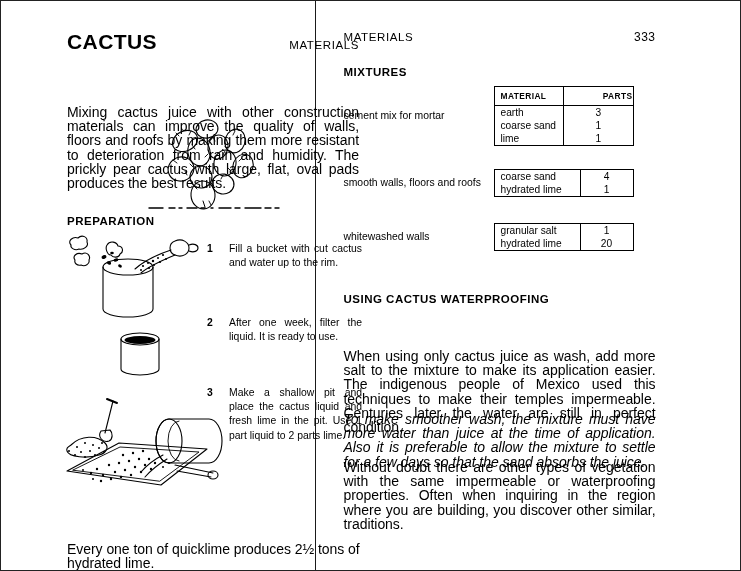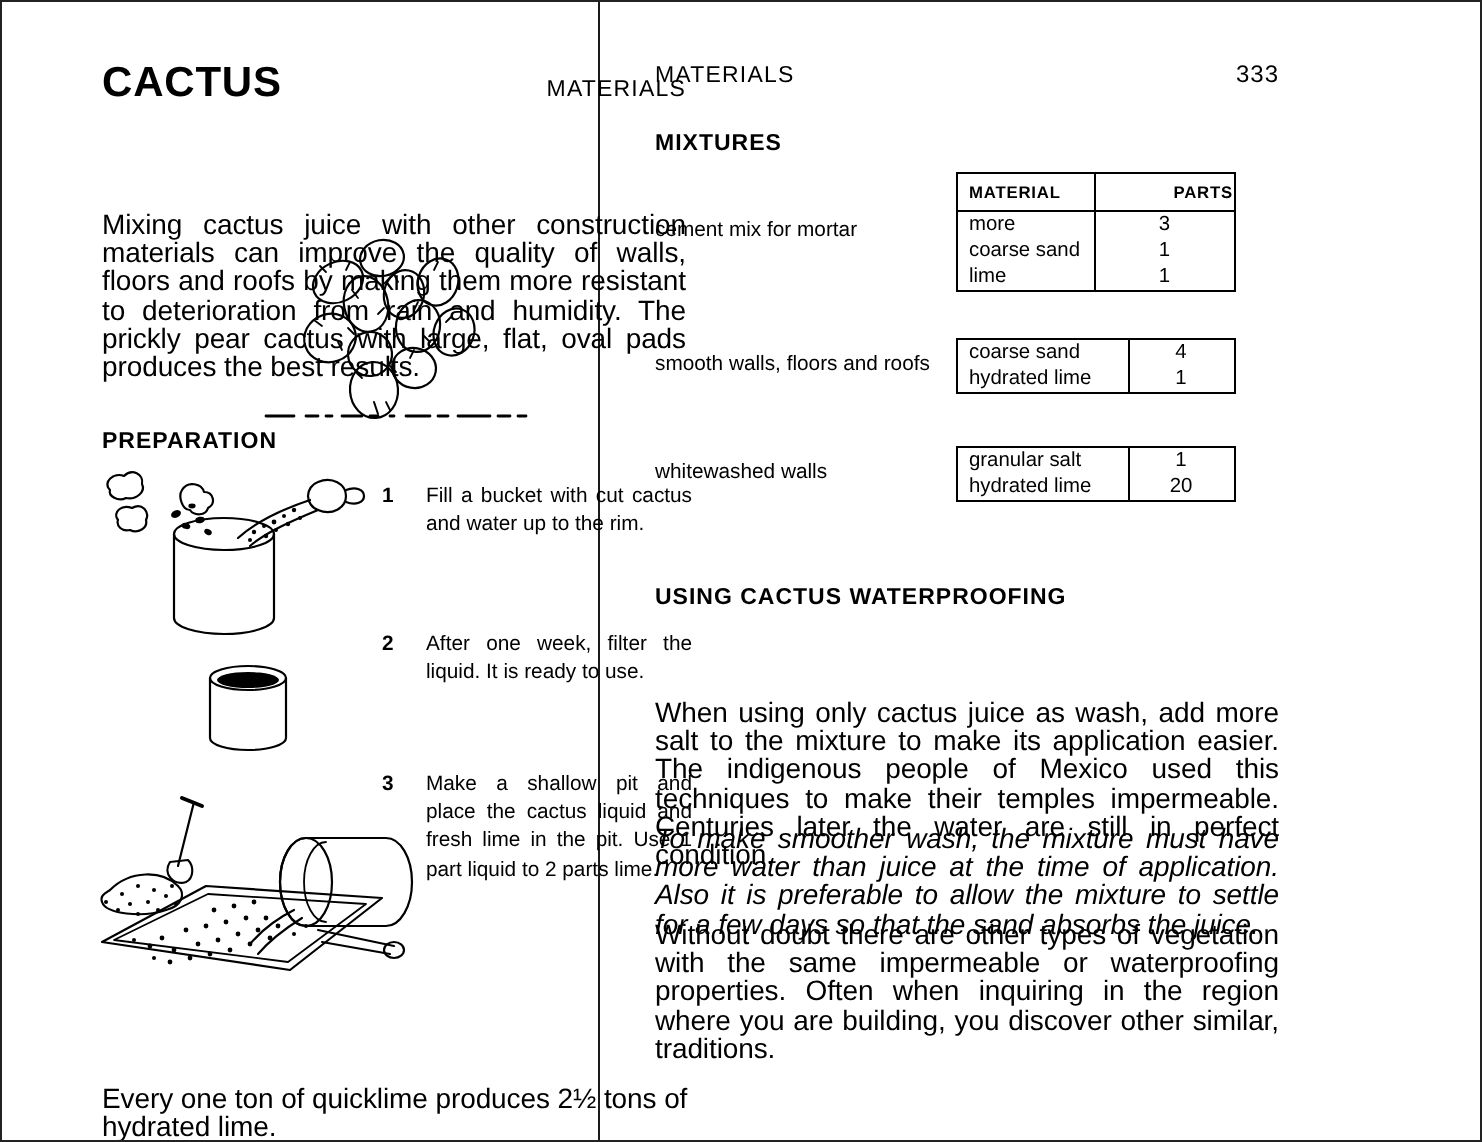--- a/index.html
+++ b/index.html
@@ -15,21 +15,21 @@
     position: relative;
     width: 741px;
     height: 571px;
     background: #ffffff;
     box-sizing: border-box;
     border: 1px solid #222222;
     overflow: hidden;
   }
   .spread {
     position: absolute;
-    top: 0; left: 0;
+    top: 0; left: 16px;
     width: 596px;
     height: 571px;
     display: flex;
   }
   .page-half {
     position: relative;
     box-sizing: border-box;
     height: 100%;
   }
   .page-left {
@@ -392,21 +392,21 @@
         <div class="mix-label">cement mix for mortar</div>
         <table class="mix-table">
           <thead>
             <tr>
               <th>MATERIAL</th>
               <th class="parts-col">PARTS</th>
             </tr>
           </thead>
           <tbody>
             <tr>
-              <td class="name-col pad-top">more</td>
+              <td class="name-col pad-top">earth</td>
               <td class="qty-col pad-top">3</td>
             </tr>
             <tr>
               <td class="name-col">coarse sand</td>
               <td class="qty-col">1</td>
             </tr>
             <tr>
               <td class="name-col pad-bot">lime</td>
               <td class="qty-col pad-bot">1</td>
             </tr>

